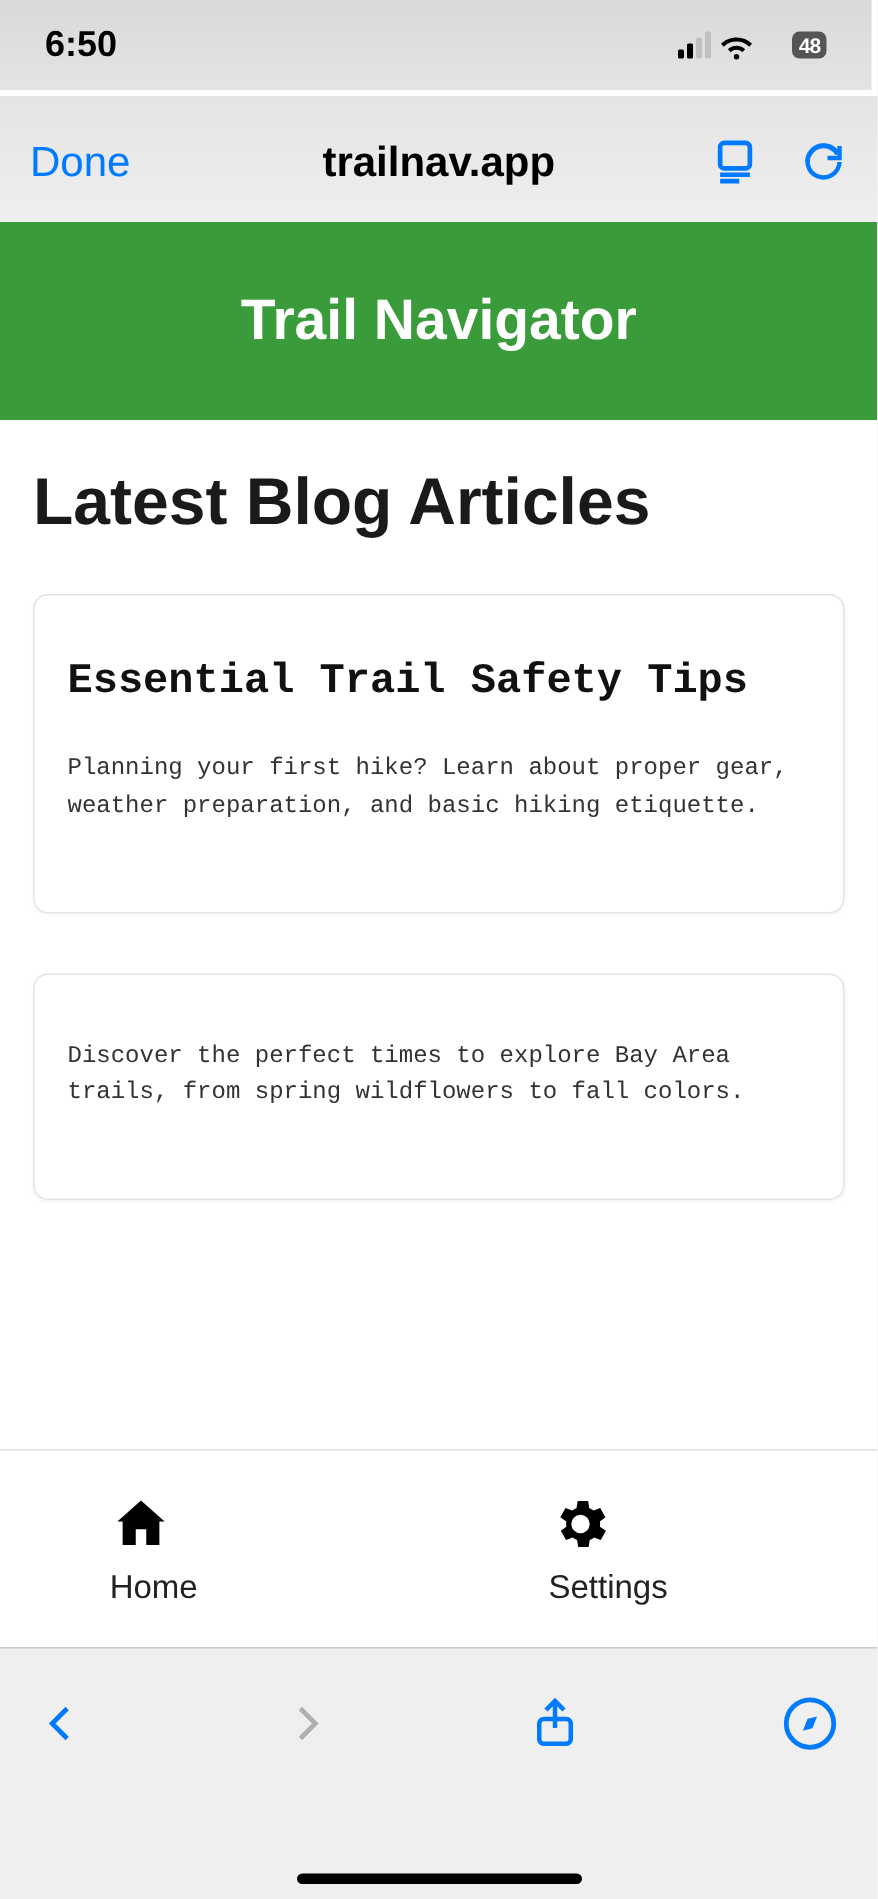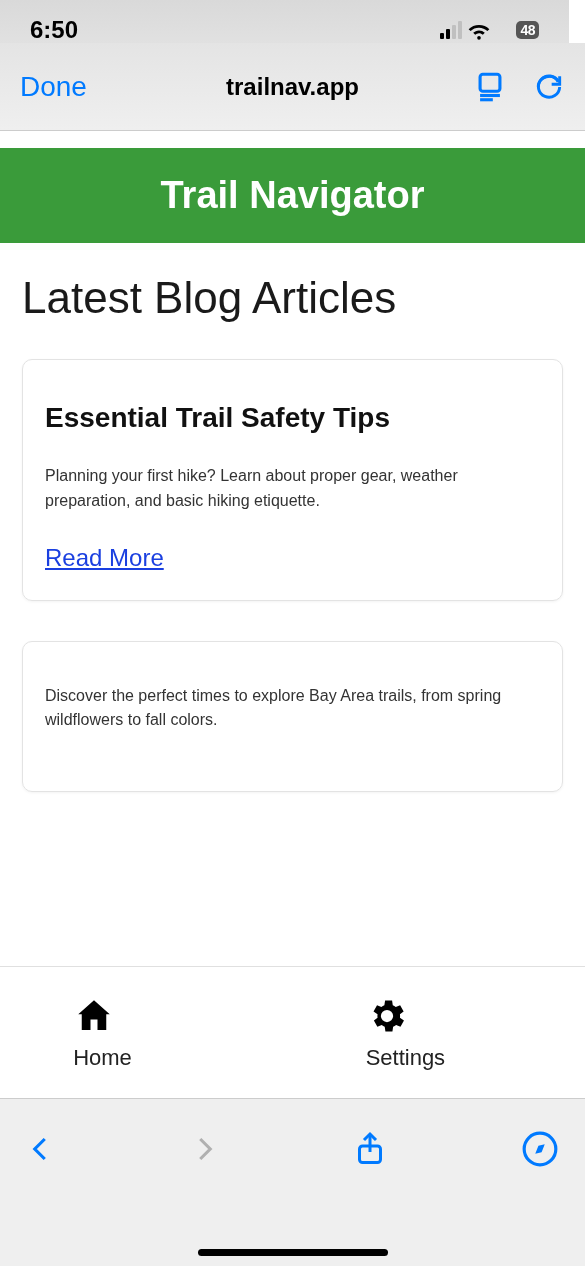--- a/index.html
+++ b/index.html
@@ -1,44 +1,44 @@
 <!DOCTYPE html>
 <html><head>
   <meta charset="utf-8">
   <style>
     * { box-sizing: border-box; margin: 0; padding: 0; }
     html, body { width: 585px; height: 1266px; font-family: -apple-system, Helvetica, Arial, sans-serif; background: #f2f2f2; overflow: hidden; }
     .device { position: relative; width: 585px; height: 1266px; background: #fff; }
 
     
-    .status-bar { position: absolute; top: 0; left: 0; right: 16px; height: 60px; background: linear-gradient(#d9d9d9,#e4e4e4); display: flex; align-items: center; padding: 0 30px; }
+    .status-bar { position: absolute; top: 0; left: 0; right: 4px; height: 60px; background: linear-gradient(#d9d9d9,#e4e4e4); display: flex; align-items: center; padding: 0 30px; }
     .status-time { font-size: 24px; font-weight: 600; color: #000; }
     .status-right { margin-left: auto; display: flex; align-items: center; gap: 6px; }
     .signal-bars { display: flex; align-items: flex-end; gap: 2px; }
     .signal-bars span { width: 4px; background: #c0c0c0; border-radius: 1px; }
     .signal-bars span:nth-child(1){height:6px;background:#000;}
     .signal-bars span:nth-child(2){height:10px;background:#000;}
     .signal-bars span:nth-child(3){height:14px;}
     .signal-bars span:nth-child(4){height:18px;}
     .wifi-icon { width: 22px; height: 22px; }
     .battery { font-size: 14px; font-weight: 700; color:#fff; background:#555; border-radius:5px; padding:1px 4px; letter-spacing:-0.5px;margin-left:20px; }
 
-    .browser-bar { position: absolute; top: 43px; left: 0; right: 0; height: 88px; background: linear-gradient(#e4e4e4,#efefef); border-bottom:1px solid #ccc; display:flex; align-items:center; padding:0 20px; }
+    .browser-bar { position: absolute; top: 64px; left: 0; right: 0; height: 88px; background: linear-gradient(#e4e4e4,#efefef); border-bottom:1px solid #ccc; display:flex; align-items:center; padding:0 20px; }
     .done-btn { font-size: 28px; color:#007aff; }
-    .url { position:absolute; left:50%; transform:translateX(-50%); font-size:24px; font-weight:700; color:#000; }
+    .url { position:absolute; left:50%; transform:translateX(-50%); font-size:28px; font-weight:700; color:#000; }
     .bar-icons { margin-left:auto; display:flex; align-items:center; gap:26px; }
     .tabs-icon, .reload-icon { color:#007aff; }
 
     
     .content { position:absolute; top:148px; left:0; right:0; bottom:300px; background:#fff; overflow:hidden; }
-    .app-header { background:#3b9a3b; background:#3f9e3f; background:#3a9b3a; height:95px; display:flex; align-items:center; justify-content:center; }
+    .app-header { background:#3b9a3b; background:#3f9e3f; background:#3a9b3a; height:132px; display:flex; align-items:center; justify-content:center; }
     .app-title { color:#fff; font-size:38px; font-weight:800; }
     .page-pad { padding: 30px 22px 0 22px; }
-    .page-title { font-size:44px; font-weight:400; color:#1a1a1a; margin-bottom:36px; }
-    .card { border:1px solid #e3e3e3; border-radius:10px; padding:42px 22px 28px 22px; margin:0 22px 40px 22px; box-shadow:0 1px 3px rgba(0,0,0,0.05); }
+    .page-title { font-size:44px; font-weight:700; color:#1a1a1a; margin-bottom:36px; }
+    .card { border:1px solid #e3e3e3; border-radius:10px; padding:42px 22px 28px 22px; margin:0 22px 40px 22px; box-shadow:0 1px 3px rgba(0,0,0,0.05);font-family:Liberation Mono, monospace; }
     .card h3 { font-size:28px; font-weight:800; color:#111; margin-bottom:30px; }
     .card p { font-size:16px; color:#333; line-height:1.55; margin-bottom:30px; }
     .read-more { font-size:24px; color:#1a3fe0; text-decoration:underline; }
 
     
     .app-nav { position:absolute; left:0; right:0; bottom:168px; height:132px; background:#fff; border-top:1px solid #e0e0e0; display:flex; justify-content:space-around; align-items:center; }
     .nav-item { display:flex; flex-direction:column; align-items:flex-start; gap:8px; width:25%; }
     .nav-item span.label { font-size:22px; color:#222; }
     .nav-icon { width:42px; height:42px; fill:#000; }
 
@@ -92,21 +92,20 @@
     <div class="app-header">
       <div class="app-title">Trail Navigator</div>
     </div>
     <div class="page-pad">
       <div class="page-title">Latest Blog Articles</div>
     </div>
 
     <div class="card">
       <h3>Essential Trail Safety Tips</h3>
       <p>Planning your first hike? Learn about proper gear, weather preparation, and basic hiking etiquette.</p>
-      <a class="read-more">Read More</a>
     </div>
 
     <div class="card">
       <p>Discover the perfect times to explore Bay Area trails, from spring wildflowers to fall colors.</p>
     </div>
   </div>
 
   <div class="app-nav">
     <div class="nav-item">
       <svg class="nav-icon" viewBox="0 0 24 24">

